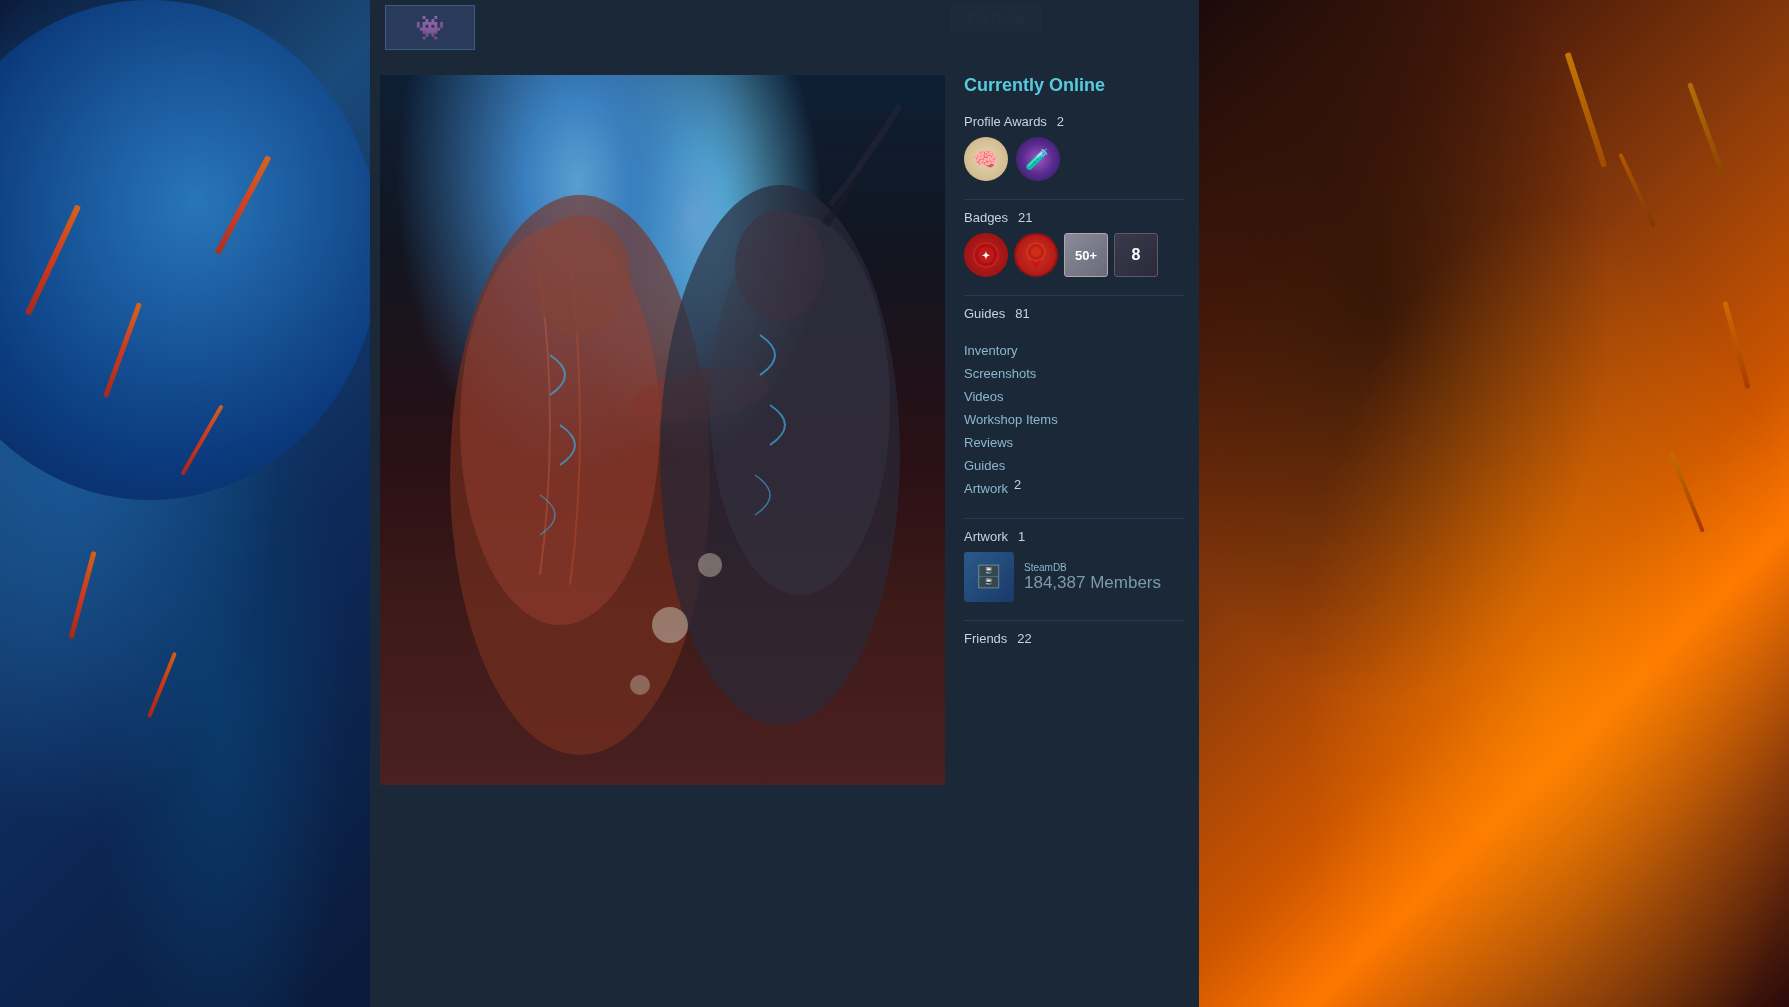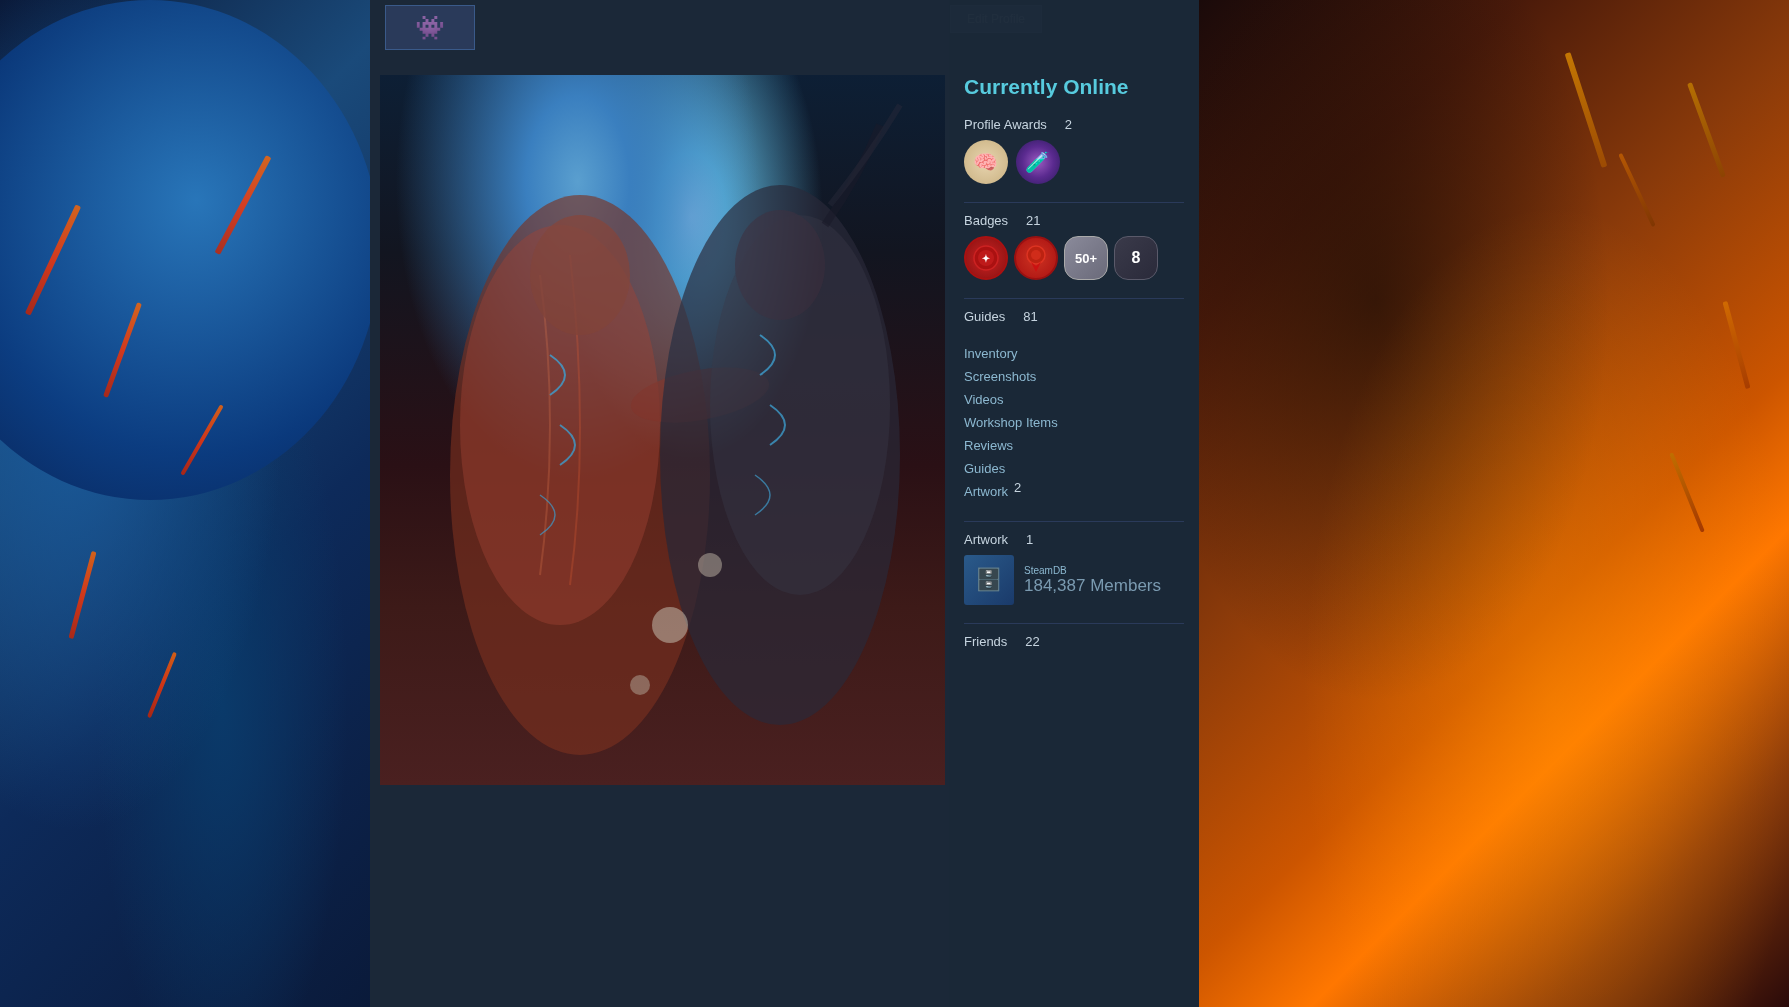--- a/index.html
+++ b/index.html
@@ -113,32 +113,32 @@
       padding: 75px 15px 15px;
       overflow-y: auto;
     }
 
     .sidebar-section {
       margin-bottom: 18px;
     }
 
     .status-online {
       color: #57cbde;
-      font-size: 21px;
+      font-size: 18px;
       font-weight: bold;
       margin-bottom: 18px;
     }
 
     .section-header {
       color: #c6d4df;
       font-size: 13px;
       margin-bottom: 8px;
       display: flex;
       align-items: center;
-      gap: 18px;
+      gap: 10px;
     }
 
     .section-count {
       color: #c6d4df;
       font-size: 13px;
     }
 
     .awards-row {
       display: flex;
       gap: 8px;
@@ -167,21 +167,21 @@
     .badges-row {
       display: flex;
       gap: 6px;
       margin-bottom: 12px;
       flex-wrap: wrap;
     }
 
     .badge-item {
       width: 44px;
       height: 44px;
-      border-radius: 14px;
+      border-radius: 3px;
       display: flex;
       align-items: center;
       justify-content: center;
       font-size: 11px;
       color: #fff;
       font-weight: bold;
     }
 
     .badge-red1 {
       background: radial-gradient(circle, #cc2222 0%, #881111 100%);

